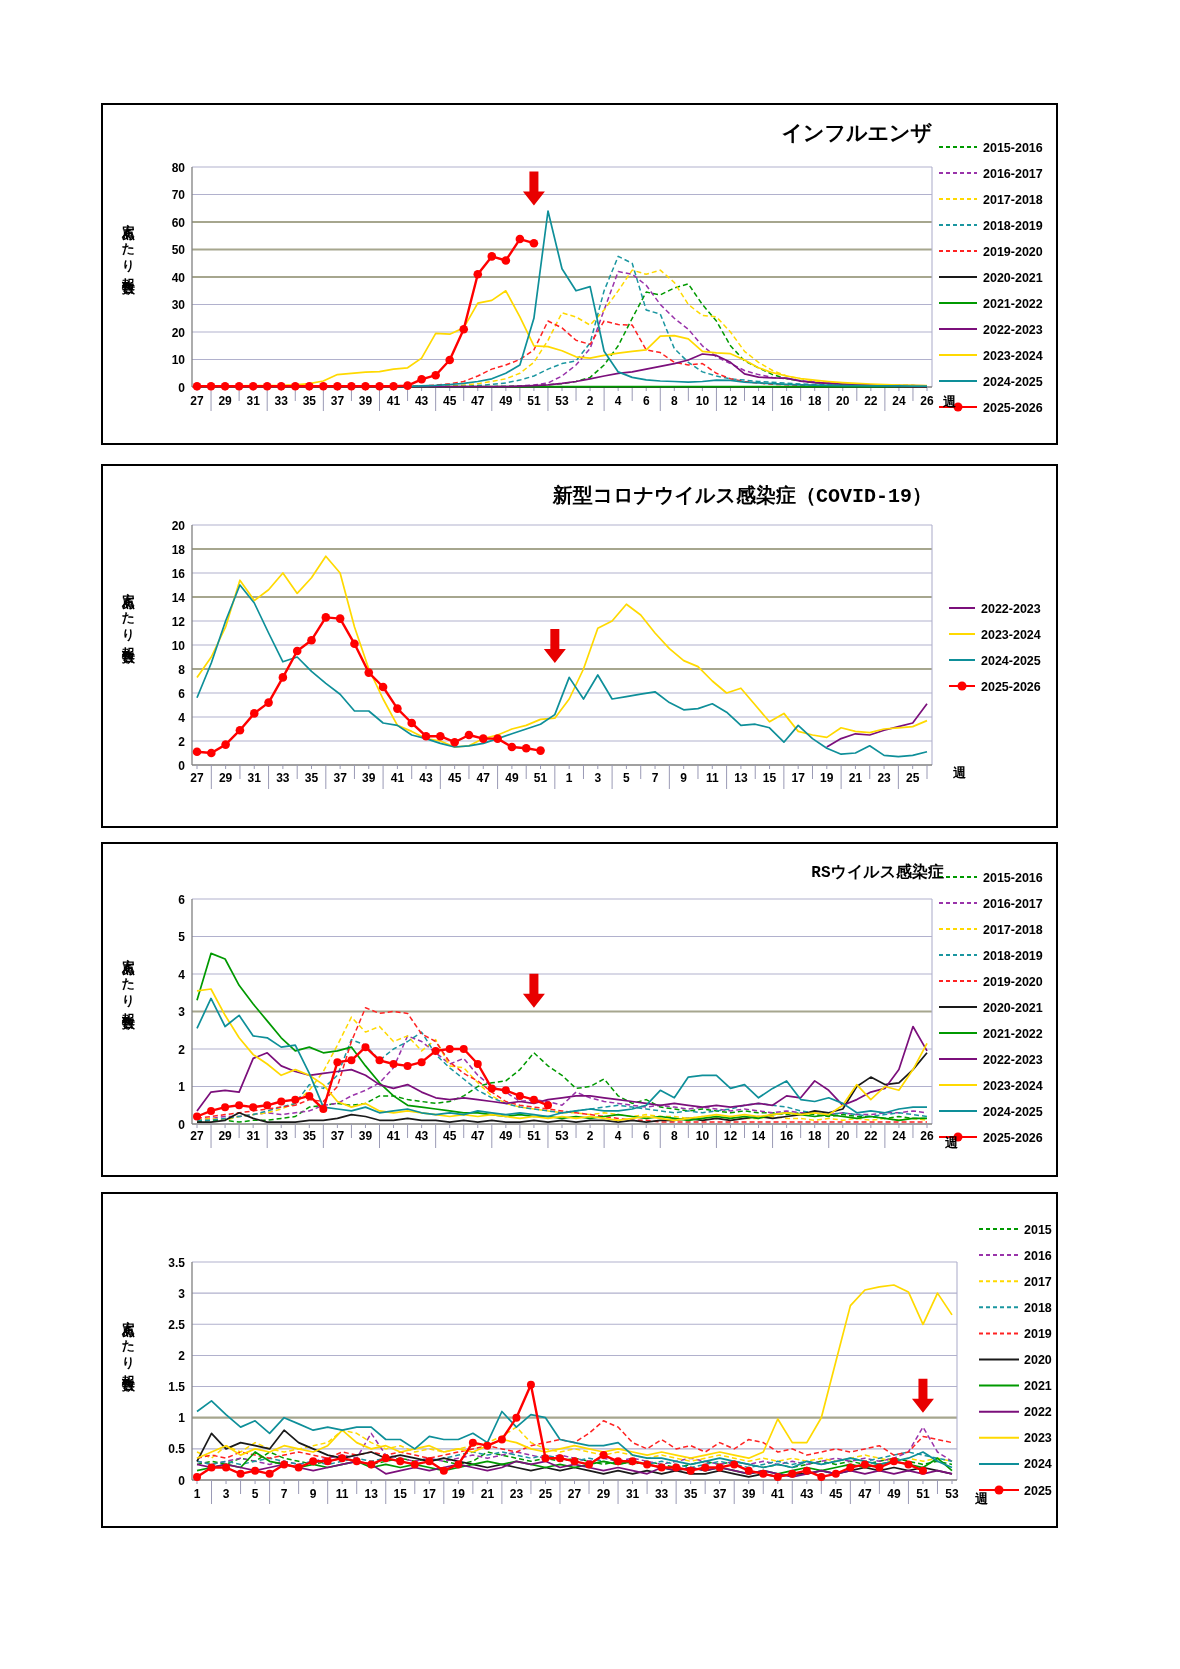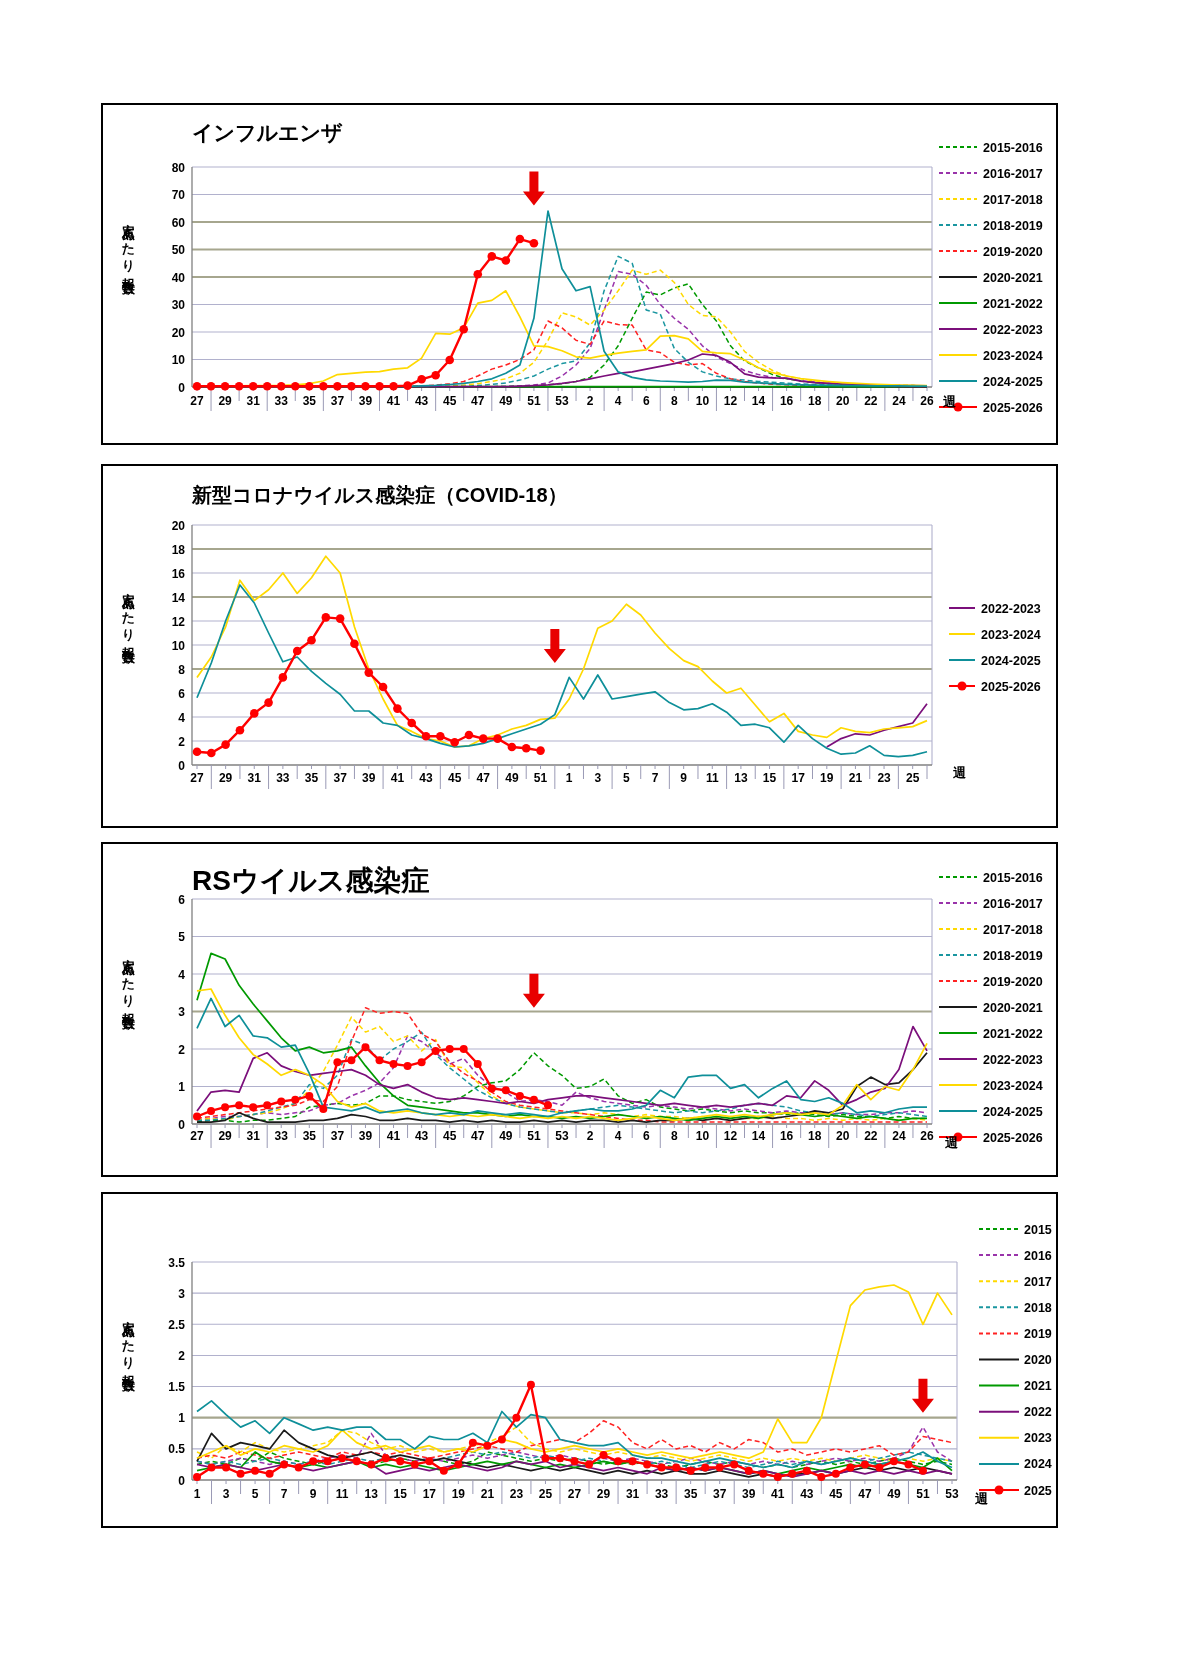--- a/index.html
+++ b/index.html
@@ -2,24 +2,24 @@
 <html><head>
 <meta charset="utf-8">
 <style>
   html,body{margin:0;padding:0;background:#ffffff;}
   body{width:1180px;height:1669px;position:relative;font-family:"Liberation Sans","DejaVu Sans",sans-serif;}
   .chart-box{position:absolute;left:101px;width:957px;border:2px solid #000;box-sizing:border-box;background:#fff;}
   #box0{top:103px;height:342px;}
   #box1{top:464px;height:364px;}
   #box2{top:842px;height:335px;}
   #box3{top:1192px;height:336px;}
-  .chart-title{position:absolute;text-align:left;font-size:21px;font-weight:600;color:#000;white-space:nowrap;}
+  .chart-title{position:absolute;text-align:right;font-size:21px;font-weight:600;color:#000;white-space:nowrap;font-family:Liberation Mono, monospace;}
   #box0 .chart-title{left:89px;width:740px;top:14px;}
   #box1 .chart-title{left:89px;width:740px;top:16px;font-size:20px;}
-  #box2 .chart-title{left:89px;width:740px;top:18px;font-size:28px;}
+  #box2 .chart-title{left:101px;width:740px;top:18px;font-size:16px;}
   #box3 .chart-title{left:89px;width:750px;top:20px;}
   .y-axis-label{position:absolute;writing-mode:vertical-rl;text-orientation:upright;font-size:13px;font-weight:700;color:#000;letter-spacing:2px;}
   #box0 .y-axis-label{left:16px;top:108px;}
   #box1 .y-axis-label{left:16px;top:116px;}
   #box2 .y-axis-label{left:16px;top:104px;}
   #box3 .y-axis-label{left:16px;top:116px;}
   .week-label{position:absolute;font-size:13px;font-weight:700;color:#000;}
   #box0 .week-label{left:840px;top:288px;}
   #box1 .week-label{left:850px;top:298px;}
   #box2 .week-label{left:842px;top:290px;}
@@ -334,21 +334,21 @@
       <text x="878" y="146.5" font-size="12.5" font-weight="600" fill="#000">2022-2023</text>
       <line x1="846" y1="168" x2="872" y2="168" stroke="#ffd900" stroke-width="2"></line>
       <text x="878" y="172.5" font-size="12.5" font-weight="600" fill="#000">2023-2024</text>
       <line x1="846" y1="194" x2="872" y2="194" stroke="#0e8f99" stroke-width="2"></line>
       <text x="878" y="198.5" font-size="12.5" font-weight="600" fill="#000">2024-2025</text>
       <line x1="846" y1="220" x2="872" y2="220" stroke="#ff0000" stroke-width="2"></line>
       <circle cx="859" cy="220" r="4.5" fill="#ff0000"></circle>
       <text x="878" y="224.5" font-size="12.5" font-weight="600" fill="#000">2025-2026</text>
       <path d="M447.34313725490193 163 h9 v20 h6.5 L451.84313725490193 197 L440.84313725490193 183 h6.5 Z" fill="#e80000"></path>
     </svg>
-  <div class="chart-title">新型コロナウイルス感染症（COVID-18）</div>
+  <div class="chart-title">新型コロナウイルス感染症（COVID-19）</div>
   <div class="y-axis-label">定点あたり報告数</div>
   <div class="week-label">週</div>
 </div>
 
 <div class="chart-box" id="box2">
   <svg class="chart-canvas" width="953" height="331" viewBox="0 0 953 331">
       <line x1="89" y1="242.5" x2="829" y2="242.5" stroke="#b1b1cd" stroke-width="1.1"></line>
       <line x1="89" y1="205.00000000000003" x2="829" y2="205.00000000000003" stroke="#b1b1cd" stroke-width="1.1"></line>
       <line x1="89" y1="167.5" x2="829" y2="167.5" stroke="#a6a68e" stroke-width="2.2"></line>
       <line x1="89" y1="130" x2="829" y2="130" stroke="#b1b1cd" stroke-width="1.1"></line>

